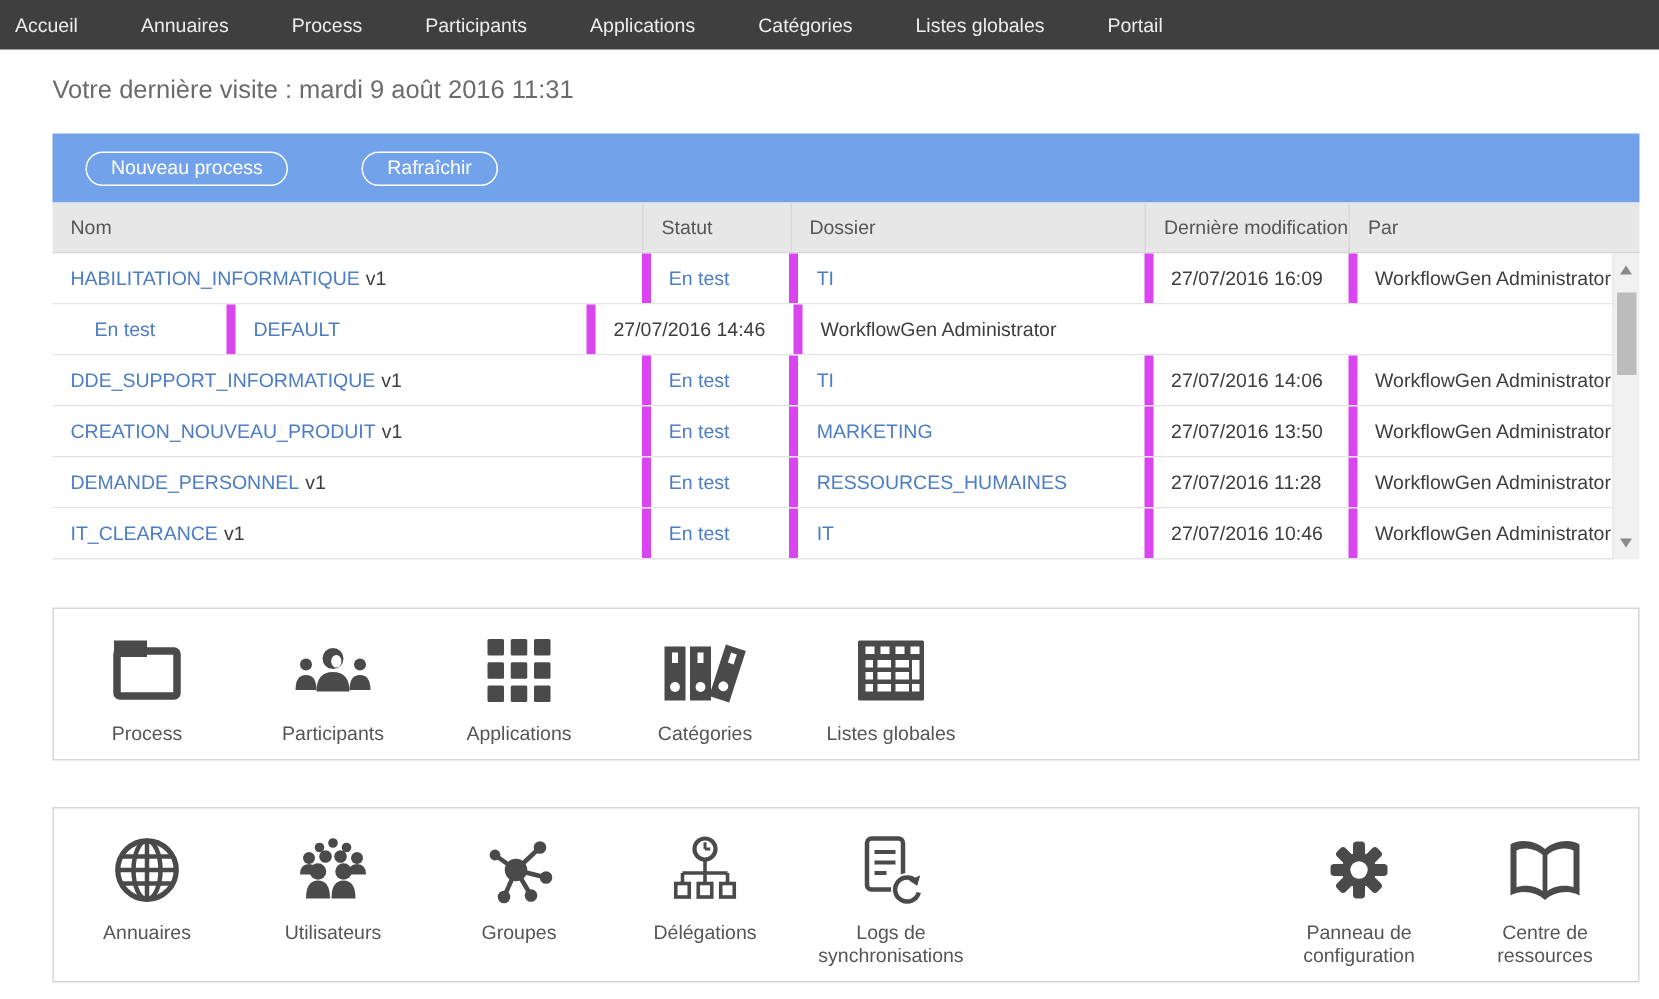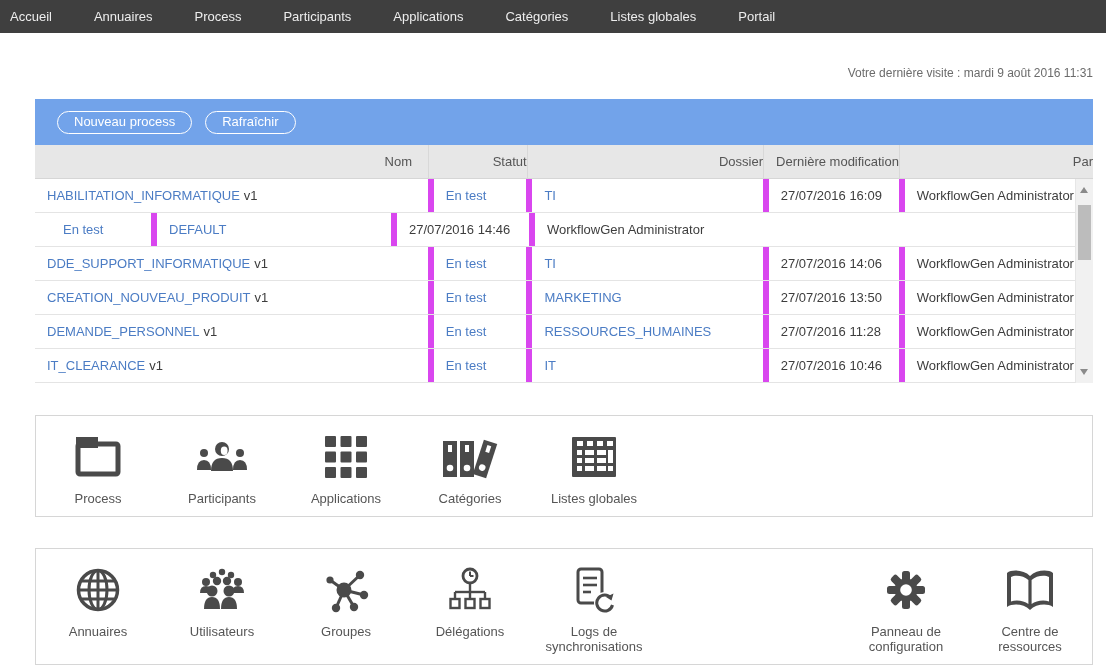--- a/index.html
+++ b/index.html
@@ -5,31 +5,31 @@
   * { box-sizing: border-box; margin: 0; padding: 0; }
   html, body { width: 1106px; height: 666px; background: #fff; overflow: hidden;
     font-family: "Liberation Sans", sans-serif; }
 
   
   .nav { height: 33px; background: #3f3f3f; display: flex; align-items: center; padding-left: 10px; gap: 18px; }
   .nav-item { color: #ededed; font-size: 13px; line-height: 33px; margin-right: 24px; cursor: pointer; white-space: nowrap; }
 
   .content { margin: 0 13px 0 35px; width: 1058px; }
 
-  .visit { margin-top: 33px; font-size: 12px; color: #6b6b6b; text-align: right; }
+  .visit { margin-top: 17px; font-size: 17px; color: #6b6b6b; }
 
   
   .process-panel { margin-top: 19px; }
-  .toolbar { height: 46px; background: #72a3ea; display: flex; align-items: center; padding-left: 22px; }
+  .toolbar { height: 46px; background: #72a3ea; display: flex; align-items: center; padding-left: 22px; gap: 36px; }
   .btn { height: 23px; border: 1px solid #fff; border-radius: 12px; background: transparent;
     color: #fff; font-size: 13px; line-height: 20px; padding: 0 16px; margin-right: 13px;
     cursor: pointer; font-family: inherit; }
 
   .thead { display: flex; background: #e7e7e7; height: 34px; align-items: center;
-    font-size: 13px; color: #555; border-bottom: 1px solid #d6d6d6; width: 1058px; text-align: right; }
+    font-size: 13px; color: #555; border-bottom: 1px solid #d6d6d6; width: 1058px; }
   .th { padding-left: 12px; height: 34px; line-height: 33px; white-space: nowrap; overflow: hidden; cursor: pointer; }
   .th + .th { border-left: 1px solid #d8d8d8; }
   .c-nom { width: 383px; } .c-statut { width: 100px; margin-left: 16px; } .c-dossier { width: 240px; }
   .c-modif { width: 138px; } .c-par { width: 197px; }
 
   .tbody { position: relative; width: 1058px; }
   .row { display: flex; width: 1040px; height: 34px; border-bottom: 1px solid #e4e4e4;
     align-items: center; font-size: 13px; background: #fff; }
   .td { padding-left: 12px; height: 33px; line-height: 33px; white-space: nowrap; overflow: hidden; }
   .td + .td { border-left: 6px solid #d946ef; }

